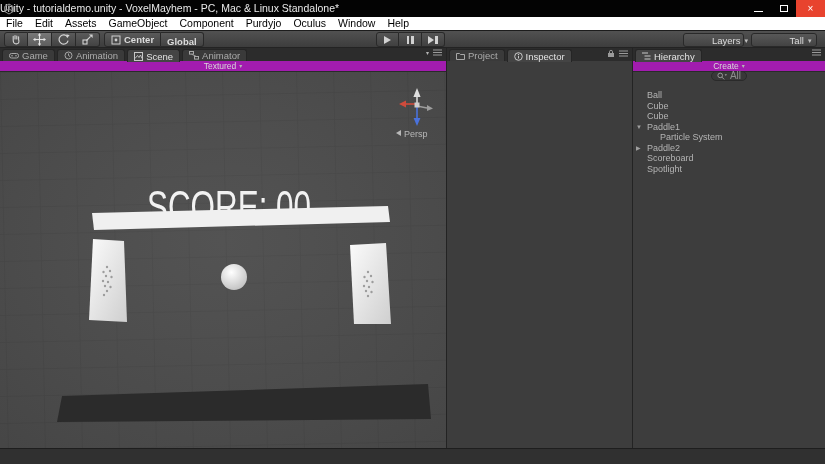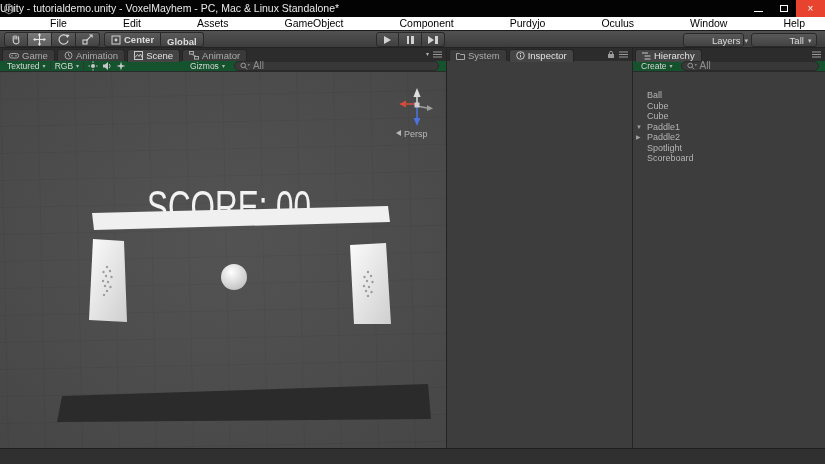--- a/index.html
+++ b/index.html
@@ -14,21 +14,21 @@
   .title-text { position:absolute; left:0; right:0; line-height:17px; }
   .win-btns { margin-left:auto; display:flex; height:17px; z-index:2; }
   .win-btn { width:25px; height:17px; display:flex; align-items:center; justify-content:center; color:#fff; }
   .min-glyph { width:9px; height:1px; background:#fff; display:block; margin-top:5px; }
   .max-glyph { width:8px; height:7px; border:1px solid #fff; display:block; }
   .win-close { width:29px; background:#e8432e; font-size:10px; line-height:17px; }
 
   
   .menubar { position:absolute; top:17px; left:0; right:0; height:13px; background:#ffffff;
              display:flex; align-items:center; font-size:10.5px; color:#000; }
-  .menu-item { padding:11px 6px; line-height:13px;margin-left:44px; }
+  .menu-item { padding:11px 6px; line-height:13px; }
 
   
   .toolbar { position:absolute; top:30px; left:0; right:0; height:18px;
              background:linear-gradient(#515151,#3d3d3d);
              border-top:1px solid #1c1c1c; border-bottom:1px solid #232323; }
   .tool-group { position:absolute; left:4px; top:1px; display:flex; }
   .tool-btn { width:24px; height:15px; background:linear-gradient(#5a5a5a,#434343);
               border:1px solid #292929; border-left-width:0;
               display:flex; align-items:center; justify-content:center; }
   .tool-btn:first-child { border-left-width:1px; border-radius:3px 0 0 3px; }
@@ -60,31 +60,31 @@
   .caret { font-size:7px; color:#c0c0c0; line-height:1; }
 
   
   .panel { position:absolute; top:48px; height:400px; }
   .panel-left  { left:0;     width:446px; background:#4a4a4a; }
   .panel-mid   { left:447px; width:185px; background:#3d3d3d; }
   .panel-right { left:633px; width:192px; background:#3d3d3d; }
   .splitter { position:absolute; top:48px; height:400px; width:1px; background:#232323; }
   #split1 { left:446px; } #split2 { left:632px; }
 
-  .tabbar { height:13px; background:#2c2c2c; display:flex; align-items:center;
+  .tabbar { height:13px; background:#2c2c2c; display:flex; align-items:flex-start;
             padding:1px 2px 0 2px; }
   .tab { height:12px; padding:0 6px; margin-right:2px; display:flex; align-items:center; gap:3px;
          font-size:9.5px; color:#ababab; background:#3a3a3a; border:1px solid #252525;
          border-bottom:none; border-radius:3px 3px 0 0; white-space:nowrap; }
   .tab.active { background:#444444; color:#e2e2e2; height:13px; }
   .tab svg { display:block; }
   .pane-icons { margin-left:auto; display:flex; align-items:center; gap:4px; padding:0 2px 2px 0; }
 
-  .scene-controls, .hier-toolbar { height:11px; background:#14532d; border-bottom:1px solid #2a2a2a;
-            display:flex; align-items:center; font-size:8.5px; color:#d8d8d8; padding:0 3px; }
+  .scene-controls, .hier-toolbar { height:11px; background:#a21caf; border-bottom:1px solid #2a2a2a;
+            display:flex; align-items:center; font-size:8.5px; color:#d8d8d8; padding:0 3px;flex-direction:column; }
   .mini-dd { display:flex; align-items:center; gap:3px; padding:0 4px; height:11px; white-space:nowrap; }
   .caret2 { font-size:6px; color:#b5b5b5; line-height:1; }
   .vsep { width:1px; height:8px; background:#333; }
   .toggle-icons { display:flex; align-items:center; gap:4px; padding:0 4px; }
   .gizmos-dd { margin-left:56px; }
   .search-pill { display:flex; align-items:center; gap:3px; height:10px; background:#383838;
                  border:1px solid #2a2a2a; border-radius:6px; padding:0 5px; }
   .scene-search { flex:1; margin:0 4px 0 5px; }
   .search-label { color:#8f8f8f; font-size:10px; line-height:1; }
   .create-btn { display:flex; align-items:center; gap:3px; padding:0 5px; height:11px;
@@ -385,21 +385,21 @@
     </svg>
   </div>
 </div>
 
 <div class="panel panel-mid">
   <div class="tabbar">
     <div class="tab">
       <svg width="9" height="8" viewBox="0 0 9 8">
           <path d="M0.5 1.5 h3 l1 1 h4 v5 h-8 z" fill="none" stroke="#a8a8a8"></path>
         </svg>
-      <span>System</span>
+      <span>Project</span>
     </div>
     <div class="tab active">
       <svg width="9" height="9" viewBox="0 0 9 9">
           <circle cx="4.5" cy="4.5" r="3.8" fill="none" stroke="#c8c8c8"></circle>
           <line x1="4.5" y1="3.8" x2="4.5" y2="6.5" stroke="#c8c8c8"></line>
           <circle cx="4.5" cy="2.4" r=".7" fill="#c8c8c8"></circle>
         </svg>
       <span>Inspector</span>
     </div>
     <div class="pane-icons">
@@ -464,29 +464,32 @@
     <div class="hier-row">
         <span class="hlabel">Cube</span>
       </div>
     <div class="hier-row">
         <span class="hlabel">Cube</span>
       </div>
     <div class="hier-row has-fold">
       <span class="fold">▼</span>
       <span class="hlabel">Paddle1</span>
     </div>
+    <div class="hier-row child">
+        <span class="hlabel">Particle System</span>
+      </div>
     <div class="hier-row has-fold">
       <span class="fold">▶</span>
       <span class="hlabel">Paddle2</span>
     </div>
     <div class="hier-row">
+        <span class="hlabel">Scoreboard</span>
+      </div>
+    <div class="hier-row">
         <span class="hlabel">Spotlight</span>
-      </div>
-    <div class="hier-row">
-        <span class="hlabel">Scoreboard</span>
       </div>
   </div>
 </div>
 
 <div class="splitter" id="split1"></div>
 <div class="splitter" id="split2"></div>
 
 <div class="statusbar"></div>
 
 </body></html>

